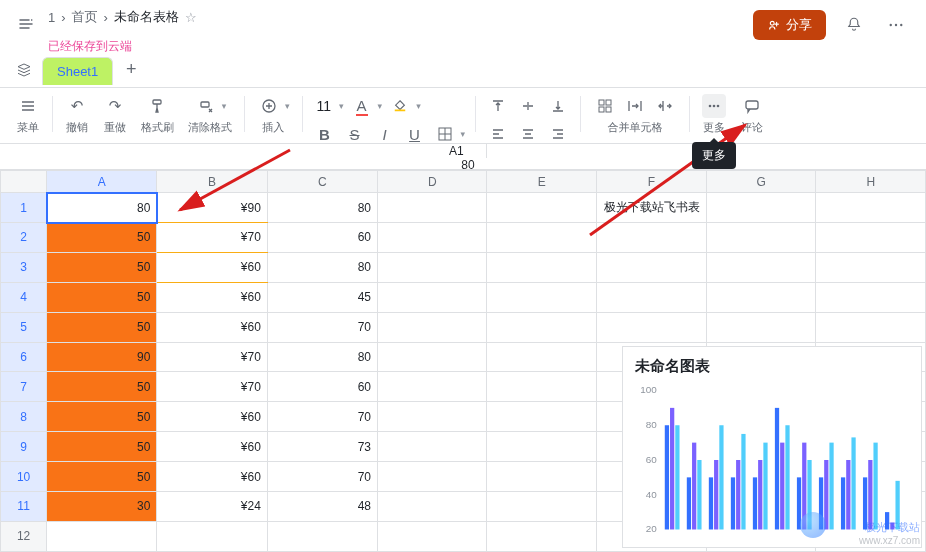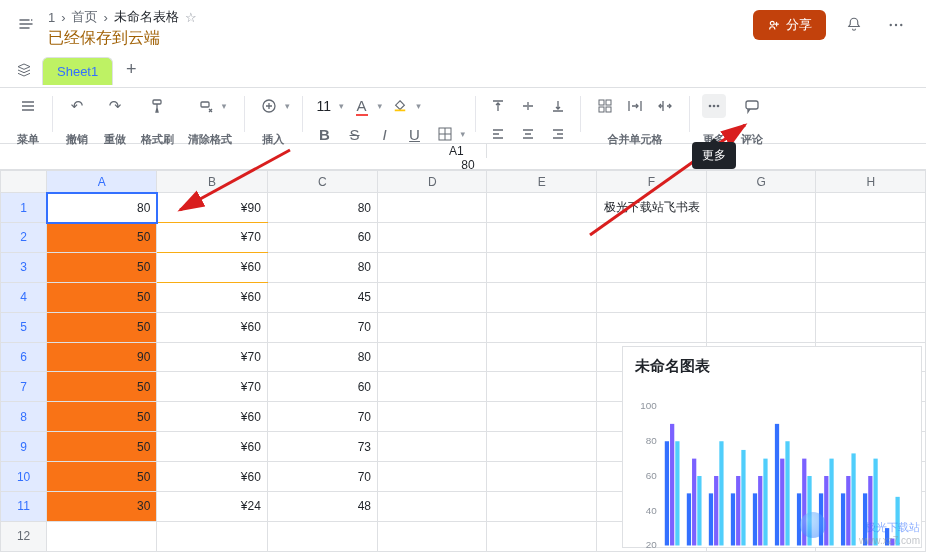--- a/index.html
+++ b/index.html
@@ -3,32 +3,32 @@
 <meta charset="utf-8">
 <style>
 * { box-sizing: border-box; margin: 0; padding: 0; }
 body { font-family: -apple-system, "PingFang SC", "Microsoft YaHei", sans-serif; font-size: 13px; color: #1f2329; background: #fff; width: 926px; height: 552px; overflow: hidden; position: relative; }
 .topbar { display: flex; align-items: flex-start; padding: 8px 16px 4px 12px; height: 52px; }
 .nav-toggle { width: 28px; height: 28px; display: flex; align-items: center; justify-content: center; color: #646a73; margin-right: 8px; margin-top: 2px; }
 .crumb-area { flex: 1; }
 .breadcrumb { display: flex; align-items: center; gap: 6px; font-size: 13px; color: #646a73; }
 .breadcrumb .doc-title { color: #1f2329; font-weight: 500; }
 .star-icon { color: #8f959e; }
-.saved-status { font-size: 16px; color: #a16207; margin-top: 2px; }
+.saved-status { font-size: 12px; color: #ec4899; margin-top: 12px; }
 .top-actions { display: flex; align-items: center; gap: 14px; margin-top: 2px; }
 .share-btn { background: #c2410c; color: #fff; border: none; border-radius: 6px; padding: 6px 14px; font-size: 13px; display: flex; align-items: center; gap: 5px; cursor: pointer; }
 .icon-btn { width: 28px; height: 28px; display: flex; align-items: center; justify-content: center; color: #646a73; cursor: pointer; border-radius: 4px; }
 .tabbar { display: flex; align-items: center; height: 36px; border-bottom: 1px solid #dee0e3; padding-left: 10px; gap: 4px; }
 .layers-icon { width: 28px; height: 28px; display: flex; align-items: center; justify-content: center; color: #646a73; }
 .sheet-tab { padding: 6px 14px; border: 1px solid #dee0e3; border-bottom: none; border-radius: 6px 6px 0 0; background: #bef264; color: #3370ff; font-size: 13px; position: relative; top: 1px; cursor: pointer; }
 .add-tab { width: 28px; height: 28px; display: flex; align-items: center; justify-content: center; color: #646a73; cursor: pointer; font-size: 18px; }
 .toolbar { display: flex; align-items: flex-start; padding: 6px 10px 2px 10px; gap: 2px; border-bottom: 1px solid #dee0e3; height: 56px; position: relative; }
 .tool-group { display: flex; flex-direction: column; align-items: center; gap: 2px; padding: 0 6px; }
 .tool-group .row { display: flex; align-items: center; gap: 6px; }
-.tool-label { font-size: 11px; color: #646a73; margin-top: 12px; font-weight: bold; }
+.tool-label { font-size: 11px; color: #646a73; margin-top: 0; }
 .tb-btn { width: 24px; height: 24px; display: flex; align-items: center; justify-content: center; color: #646a73; cursor: pointer; border-radius: 4px; font-size: 15px; }
 .divider { width: 1px; height: 36px; background: #e5e6eb; margin: 2px 4px 0 4px; }
 .font-size { font-size: 14px; color: #1f2329; padding: 0 4px; }
 .caret { font-size: 9px; color: #8f959e; margin-left: -2px; }
 .toolbar-right { display: flex; align-items: center; gap: 2px; }
 .more-btn-wrap { position: relative; }
 .more-btn { background: #eff0f1; border-radius: 4px; }
 .tooltip { position: absolute; top: 48px; left: 50%; transform: translateX(-50%); background: #1f2329; color: #fff; font-size: 12px; padding: 5px 10px; border-radius: 4px; white-space: nowrap; z-index: 10; }
 .tooltip::before { content: ""; position: absolute; top: -4px; left: 50%; transform: translateX(-50%); border-left: 4px solid transparent; border-right: 4px solid transparent; border-bottom: 4px solid #1f2329; }
 .formula-bar { display: flex; align-items: center; height: 26px; border-bottom: 1px solid #dee0e3; font-size: 12px; flex-direction: column; }
@@ -41,21 +41,21 @@
 .grid th.col { height: 20px; background: #f5f6f7; color: #646a73; text-align: center; width: 115px; }
 .grid th.col.sel { background: #e1eaff; color: #3370ff; }
 .grid th.row { width: 48px; background: #f5f6f7; color: #646a73; text-align: center; height: 27px; }
 .grid th.row.sel { background: #e1eaff; color: #3370ff; }
 .grid td { height: 27px; padding: 0 6px; text-align: right; width: 115px; background: #fff; }
 .grid td.empty { text-align: left; }
 .grid td.sel-col { background: #f97316; }
 .grid td.active { outline: 2px solid #3370ff; outline-offset: -1px; background: #fff; }
 .grid td.yellow-b { border-bottom: 1px solid #faad14; }
 .chart-panel { position: absolute; right: 4px; top: 346px; width: 300px; height: 202px; background: #fff; border: 1px solid #dee0e3; padding: 10px 12px; }
-.chart-title { font-size: 15px; font-weight: 600; margin-bottom: 24px; }
+.chart-title { font-size: 15px; font-weight: 600; margin-bottom: 8px; }
 .chart-svg { width: 100%; height: 150px; }
 .arrow { position: absolute; pointer-events: none; z-index: 5; }
 .watermark { position: absolute; right: 6px; bottom: 6px; font-size: 11px; color: #3370ff; opacity: 0.55; display: flex; flex-direction: column; align-items: flex-end; gap: 0; }
 .watermark .wm2 { color: #8f959e; font-size: 10px; }
 .wm-logo { width: 26px; height: 26px; border-radius: 50%; background: radial-gradient(circle at 30% 30%, #7ec8ff, #1e6fff); position: absolute; right: 100px; bottom: 14px; opacity: 0.5; }
 svg { display: block; }
 </style>
 </head>
 <body>
 

